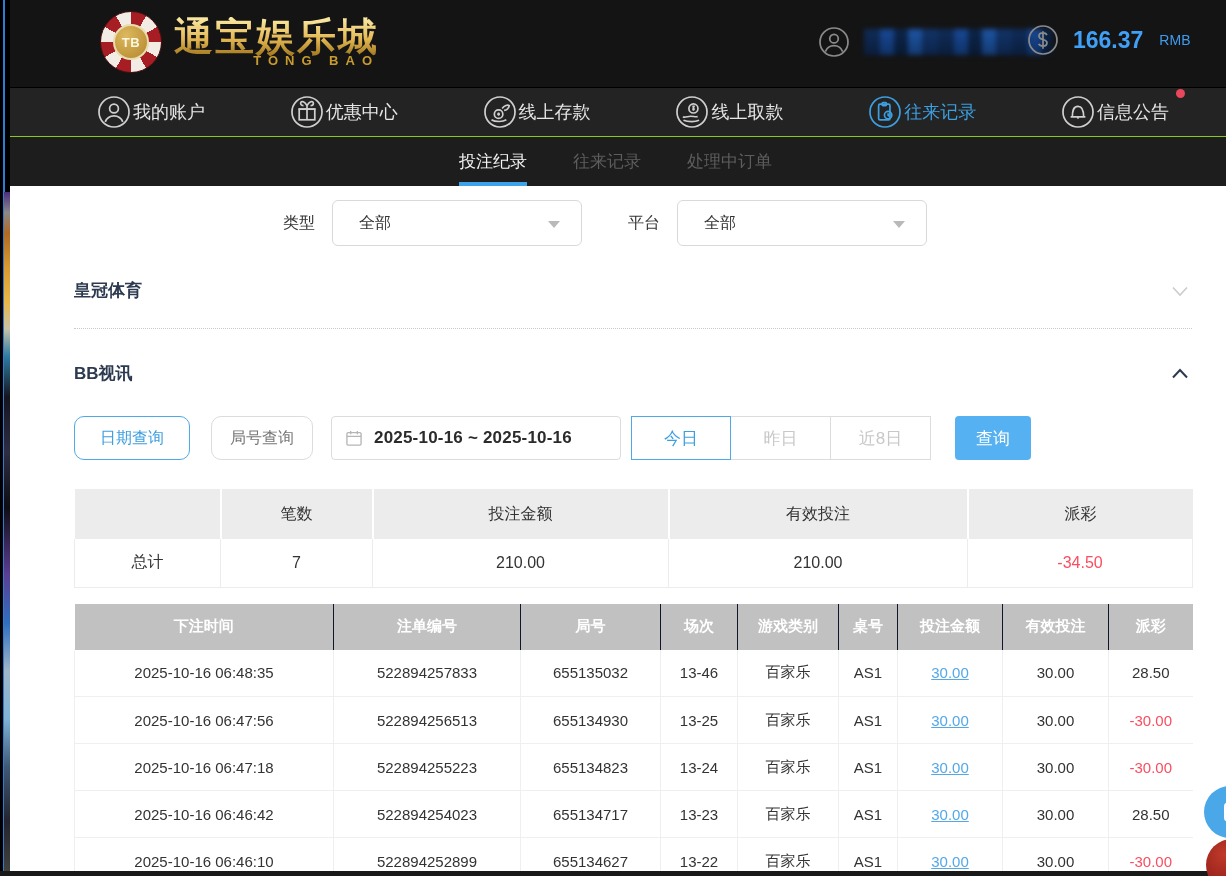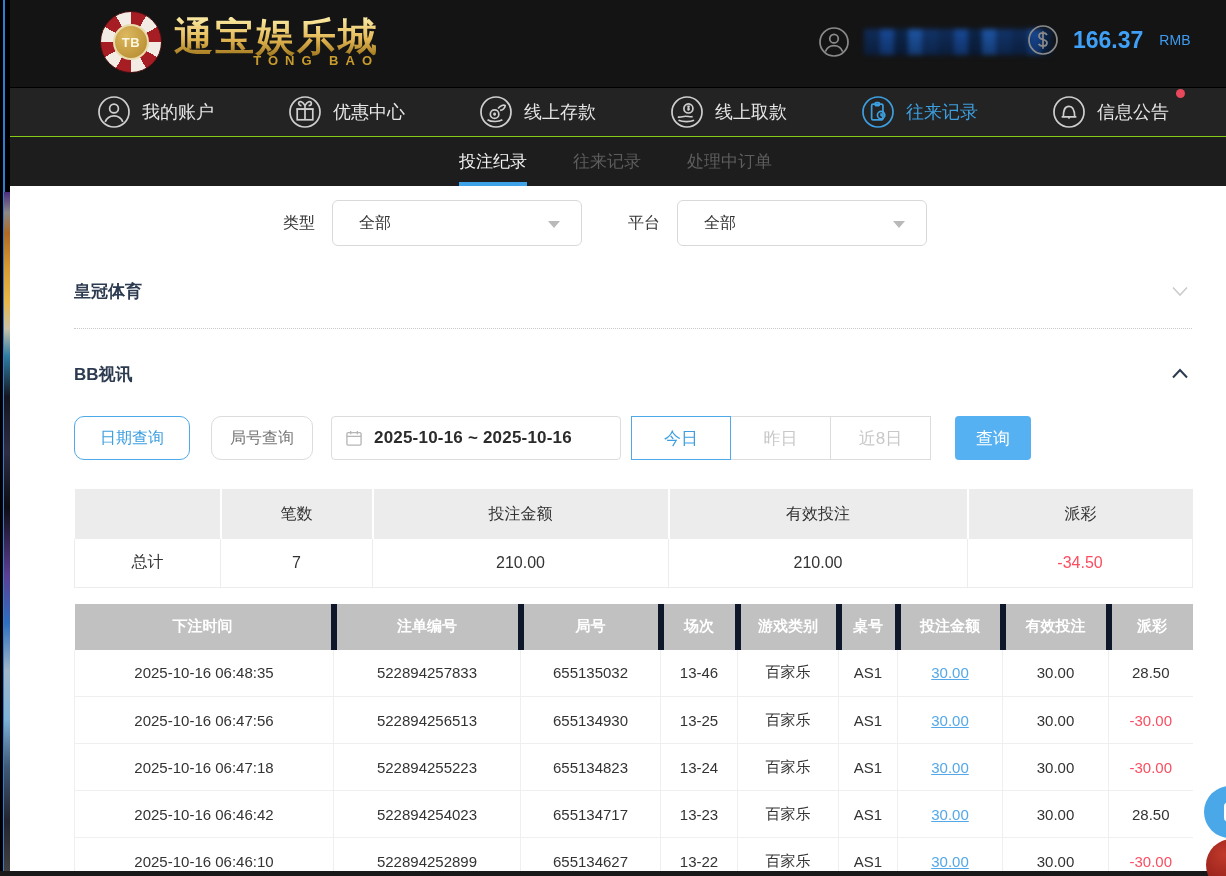--- a/index.html
+++ b/index.html
@@ -43,21 +43,21 @@
        background:
          repeating-linear-gradient(90deg,#28425f 0 16px,#3c6da0 16px 30px,#203850 30px 44px,#4a7fb0 44px 58px,#2d4e71 58px 74px),
          linear-gradient(180deg,#335577,#223a52);
        background-blend-mode:overlay; }
   .wallet-group { position:absolute; left:1022px; top:24px; display:flex; align-items:center; gap:14px; cursor:pointer; }
   .balance-num { font-size:23px; font-weight:bold; color:#3fa0f5; }
   .balance-cur { font-size:14px; color:#3f9bf0; margin-left:2px; }
 
   
   .nav-items { display:flex; justify-content:space-between; align-items:center; height:100%; padding:0 57px 0 92px; }
-  .nav-item { display:flex; align-items:center; gap:11px; color:#e6e6e6; font-size:18px; cursor:pointer; position:relative; }
+  .nav-item { display:flex; align-items:center; gap:2px; color:#e6e6e6; font-size:18px; cursor:pointer; position:relative; }
   .nav-item .nav-ic { width:34px; height:34px; color:#cfcfcf; }
   .nav-item.active { color:#3d9fdf; }
   .nav-item.active .nav-ic { color:#3d9fdf; }
   .red-dot { position:absolute; right:-16px; top:-6px; width:9px; height:9px; border-radius:50%; background:#e8475c; }
 
   
   .tabs { display:flex; justify-content:center; align-items:center; height:100%; gap:46px; }
   .tab { position:relative; height:100%; display:flex; align-items:center; font-size:17px; color:#5d5d5d; cursor:pointer; }
   .tab.active { color:#f5f5f5; }
   .tab.active::after { content:""; position:absolute; left:0; right:0; bottom:0; height:4px; background:#3da2e8; }
@@ -67,21 +67,21 @@
   .inner { padding:0 34px 0 64px; }
 
   .filter-row { display:flex; align-items:center; margin-top:14px; margin-left:209px; }
   .filter-label { font-size:16px; color:#333; margin-right:17px; }
   .select-box { position:relative; width:250px; height:46px; border:1px solid #d9d9d9; border-radius:6px;
        display:flex; align-items:center; padding:0 20px 0 26px; font-size:16px; color:#333; cursor:pointer; background:#fff; }
   .select-caret { position:absolute; right:21px; top:20px; width:0; height:0;
        border-left:6px solid transparent; border-right:6px solid transparent; border-top:7px solid #b9b9b9; }
   .filter-gap { width:46px; }
 
-  .section-row { display:flex; justify-content:space-between; align-items:center; margin-top:33px; cursor:pointer; }
+  .section-row { display:flex; justify-content:space-between; align-items:flex-start; margin-top:33px; cursor:pointer; }
   .section-title { font-size:17px; font-weight:bold; color:#2c3a50; }
   .chev { width:24px; height:24px; }
   .chev.light { color:#cccccc; }
   .chev.dark { color:#2c3a50; }
   .dotted-div { margin-top:25px; border-top:1px dotted #c9c9c9; }
 
   
   .query-row { display:flex; align-items:center; margin-top:30px; }
   .q-btn { height:44px; display:flex; align-items:center; justify-content:center; font-size:16px;
        border-radius:10px; border:1px solid #dcdcdc; color:#777; background:#fff; cursor:pointer; }
@@ -105,21 +105,21 @@
   .summary-table { margin-top:29px; width:1118px; }
   .summary-table th { height:50px; background:#ececec; font-size:16px; font-weight:normal; color:#333;
        text-align:center; border-right:2px solid #fff; }
   .summary-table th:last-child { border-right:none; }
   .summary-table td { height:48px; background:#fff; font-size:16px; color:#333; text-align:center;
        border:1px solid #ececec; border-top:none; }
 
   
   .records-table { margin-top:16px; width:1118px; }
   .records-table th { height:46px; background:#c1c1c1; color:#fff; font-size:15px; font-weight:bold;
-       text-align:center; border-right:6px solid #0f172a; }
+       text-align:center; border-right:1px solid #0f172a; }
   .records-table th:last-child { border-right:none; }
   .records-table td { height:47px; font-size:15px; color:#333; text-align:center;
        border-right:1px solid #efefef; border-bottom:1px solid #efefef; background:#fff; }
   .records-table td:last-child { border-right:none; }
   .records-table td:first-child { border-left:1px solid #efefef; }
   .bet-link { color:#54a8e8; text-decoration:underline; cursor:pointer; }
   .neg { color:#fb4d60 !important; }
 
   
   .float-btn { position:absolute; width:52px; height:52px; border-radius:50%; z-index:60; cursor:pointer;

